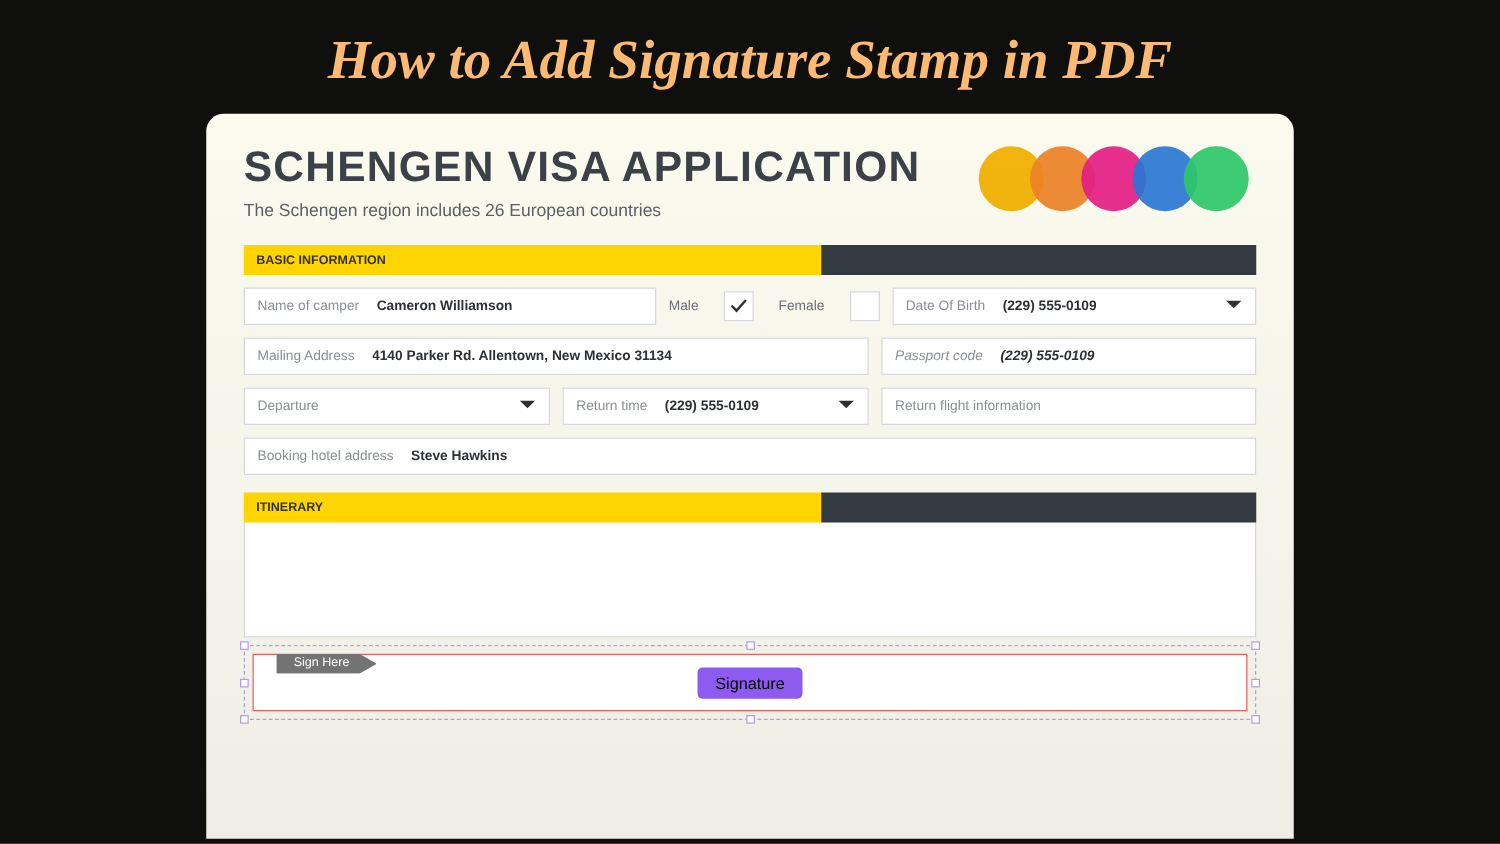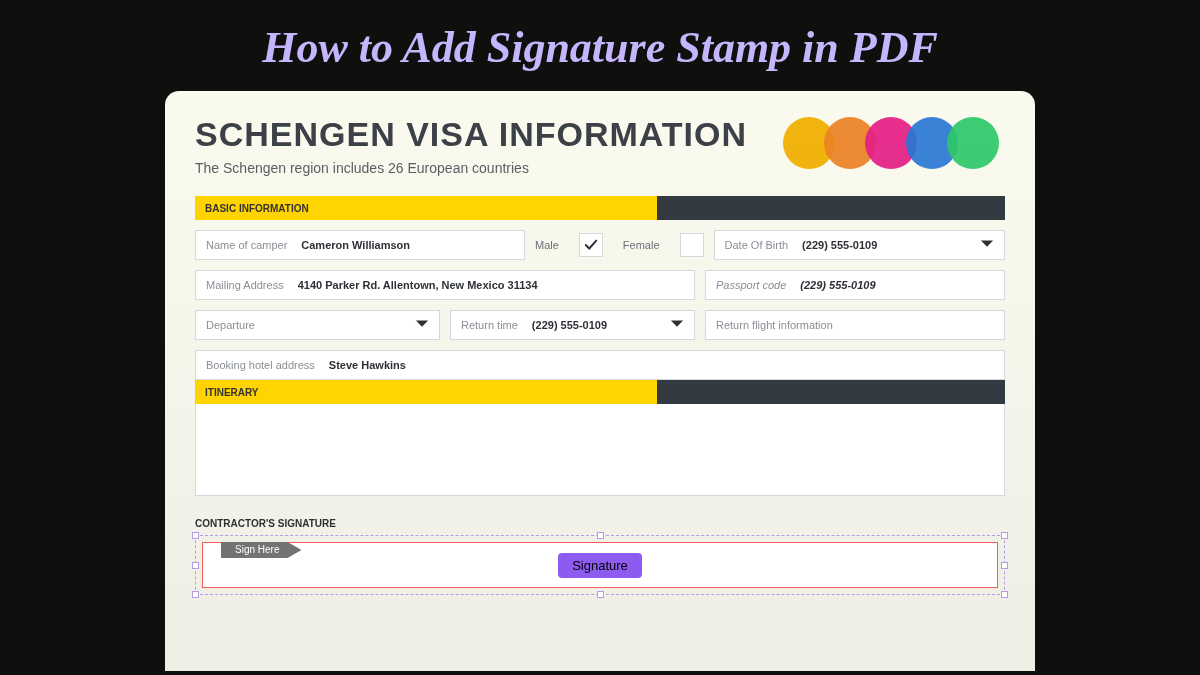--- a/index.html
+++ b/index.html
@@ -4,21 +4,21 @@
 <style>
 * { margin: 0; padding: 0; box-sizing: border-box; }
 body {
   width: 1200px;
   height: 675px;
   background: #0f0f0e;
   font-family: "Segoe UI", Arial, sans-serif;
   overflow: hidden;
 }
 .page-title {
-  color: #c4b5fd;
+  color: #fdba74;
   font-family: Georgia, "Times New Roman", serif;
   font-style: italic;
   font-weight: 700;
   font-size: 44px;
   text-align: center;
   padding: 22px 0 18px 0;
 }
 .document {
   width: 870px;
   margin: 0 auto;
@@ -113,21 +113,21 @@
 .row3-return { flex: 0 0 245px; }
 .row3-flight { flex: 1; }
 .row4-hotel { flex: 1; }
 .itinerary-body {
   border: 1px solid #d5d8dc;
   background: #fff;
   height: 92px;
   margin-top: 0;
   border-top: none;
 }
-.section-bar.itinerary { margin-top: 0; }
+.section-bar.itinerary { margin-top: 14px; }
 .sig-label {
   font-size: 10px;
   font-weight: 700;
   color: #2d3136;
   margin-top: 22px;
 }
 .sig-area {
   margin-top: 6px;
   border: 1.5px dashed #b69be9;
   padding: 6px;
@@ -180,21 +180,21 @@
 .h-mr { top: 50%; right: -4px; margin-top: -3px; }
 </style>
 </head>
 <body>
 
 <h1 class="page-title">How to Add Signature Stamp in PDF</h1>
 
 <div class="document">
   <div class="doc-header">
     <div>
-      <div class="doc-title">SCHENGEN VISA INFORMATION</div>
+      <div class="doc-title">SCHENGEN VISA APPLICATION</div>
       <div class="doc-subtitle">The Schengen region includes 26 European countries</div>
     </div>
     <svg class="logo" width="230" height="60">
       <g style="mix-blend-mode:multiply">
         <circle cx="34" cy="28" r="26" fill="#f6b400" opacity="0.95"></circle>
         <circle cx="75" cy="28" r="26" fill="#f08427" opacity="0.92"></circle>
         <circle cx="116" cy="28" r="26" fill="#e91e8e" opacity="0.92"></circle>
         <circle cx="157" cy="28" r="26" fill="#2a7be4" opacity="0.92"></circle>
         <circle cx="198" cy="28" r="26" fill="#2ecc71" opacity="0.92"></circle>
       </g>
@@ -272,21 +272,20 @@
       <span class="value">Steve Hawkins</span>
     </div>
   </div>
 
   <div class="section-bar itinerary">
     <div class="yellow">ITINERARY</div>
     <div class="dark"></div>
   </div>
   <div class="itinerary-body"></div>
 
-  <div class="sig-label">CONTRACTOR'S SIGNATURE</div>
 
   <div class="sig-area">
     <div class="handle h-tl"></div>
     <div class="handle h-tm"></div>
     <div class="handle h-tr"></div>
     <div class="handle h-ml"></div>
     <div class="handle h-mr"></div>
     <div class="handle h-bl"></div>
     <div class="handle h-bm"></div>
     <div class="handle h-br"></div>

